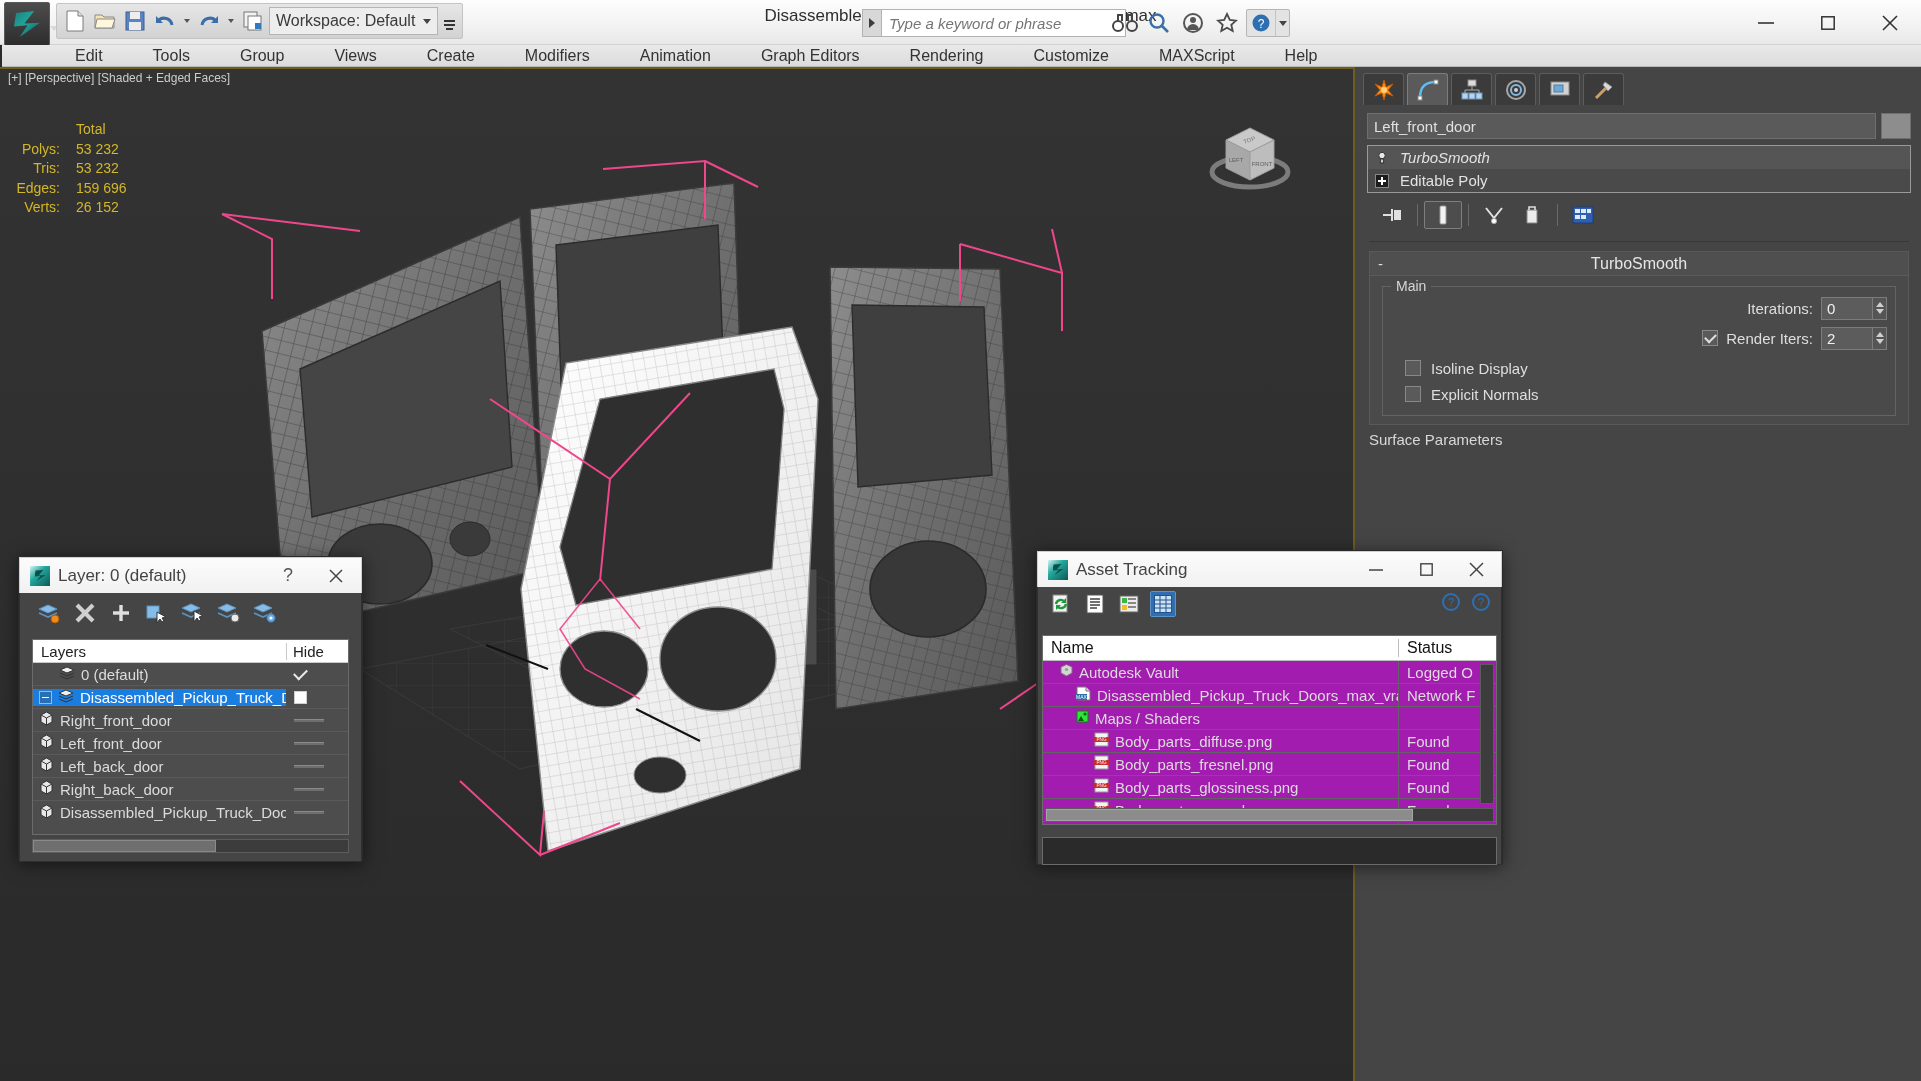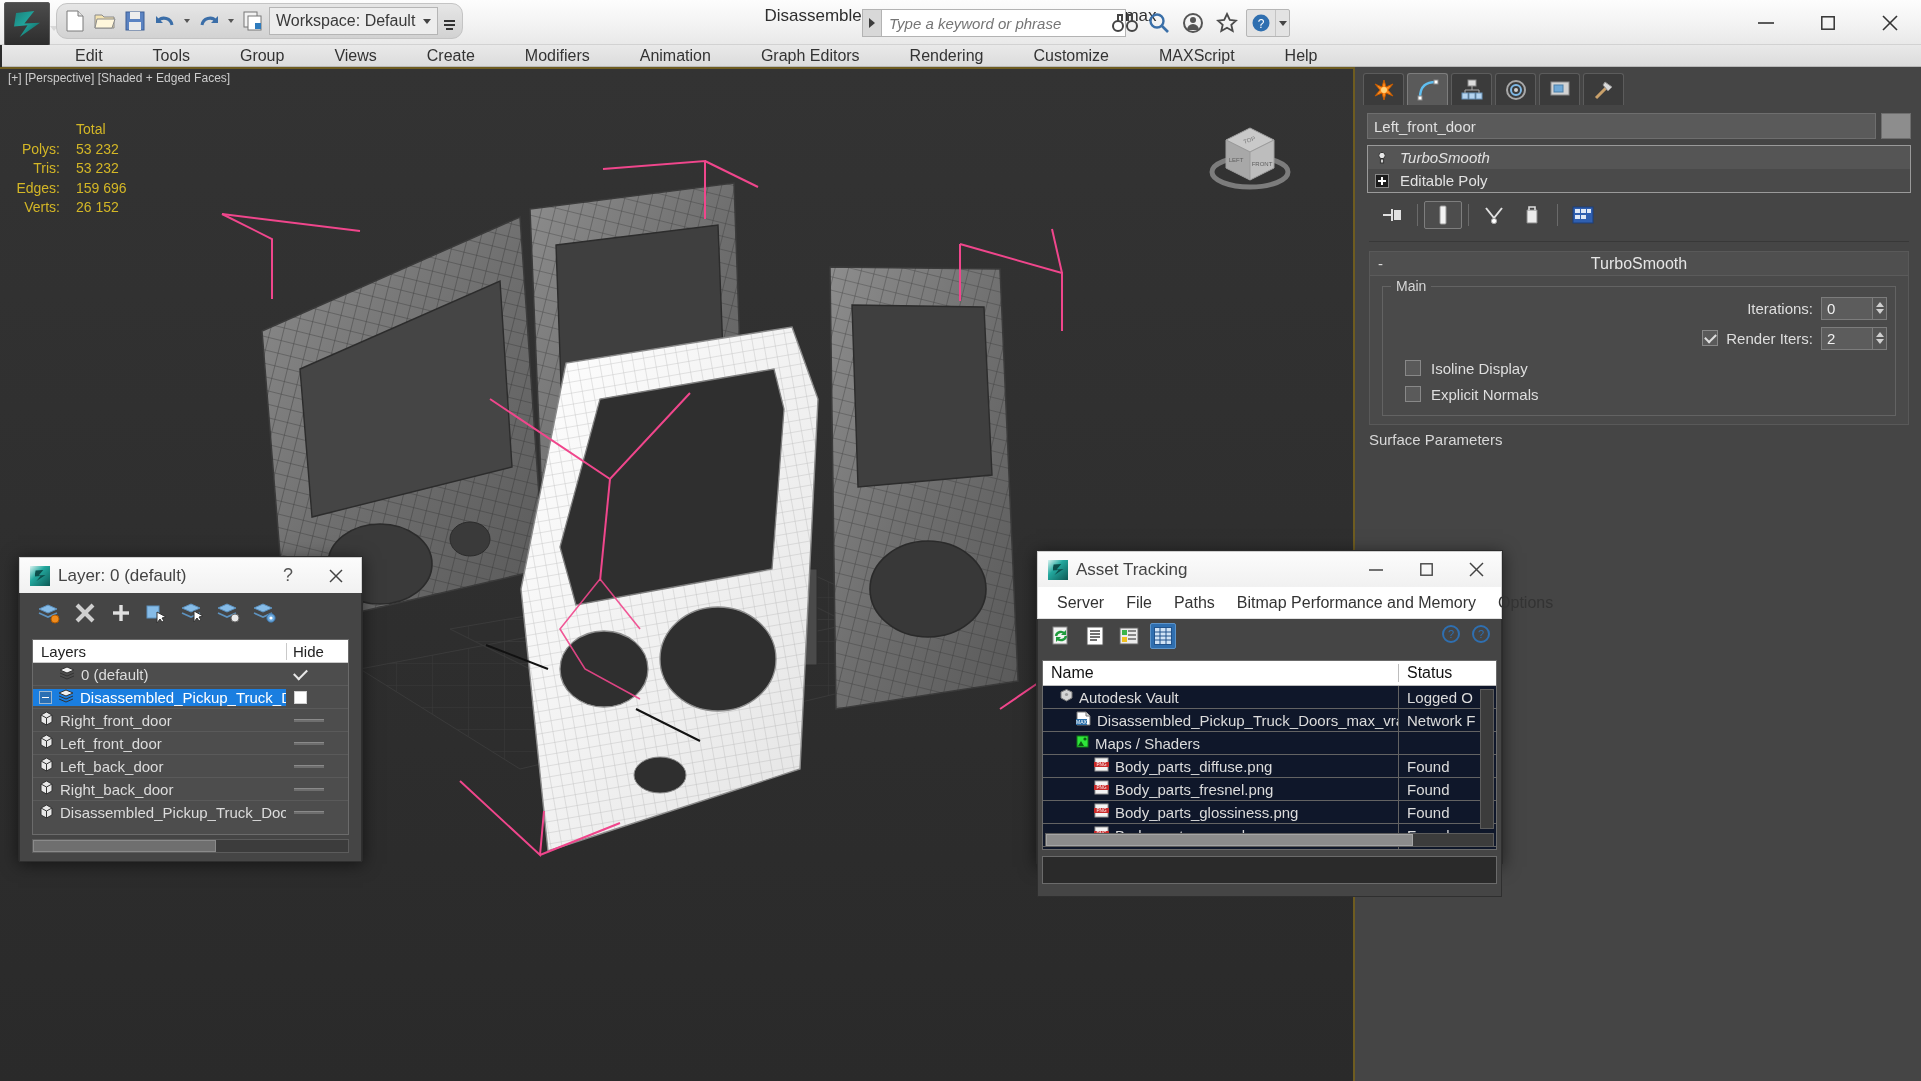--- a/index.html
+++ b/index.html
@@ -27,21 +27,21 @@
     width: 26px; height: 26px;
     background: linear-gradient(135deg,#1c7f7a 0%,#20a59c 45%,#0e5a57 100%);
     clip-path: polygon(8% 8%, 78% 0%, 40% 48%, 100% 45%, 22% 100%, 52% 55%, 0% 60%);
   }
   .logo-caret { position:absolute; left: 50px; top: 26px; width:0;height:0;
     border-left:4px solid transparent;border-right:4px solid transparent;border-top:5px solid #d8d8d8;}
   .qatbar {
     position: absolute; left: 56px; top: 3px; height: 36px;
     display: flex; align-items: center; gap: 2px;
     background: linear-gradient(180deg,#e6e6e6,#d2d2d2);
-    border: 1px solid #c4c4c4; border-radius: 11px; padding: 0 4px;
+    border: 1px solid #c4c4c4; border-radius: 2px; padding: 0 4px;
   }
   .qbtn { width: 28px; height: 28px; display:flex;align-items:center;justify-content:center;
     border-radius:2px; cursor:pointer; }
   .qbtn svg { display:block; }
   .qsep-caret { width:12px;height:28px;display:flex;align-items:center;justify-content:center; }
   .qsep-caret i { display:block;width:0;height:0;border-left:3px solid transparent;
     border-right:3px solid transparent;border-top:4px solid #555; }
   .ws-box {
     height: 28px; min-width: 168px; background: #ededed; border: 1px solid #b5b5b5;
     display: flex; align-items: center; padding: 0 6px; font-size: 16px; color: #3a3a3a;
@@ -198,21 +198,21 @@
   
   #assetwin { left:1036px; top:550px; width:467px; height:314px; border:1px solid #2b2b2b; }
   .at-menubar { height:32px;background:#fff;display:flex;align-items:center;padding-left:8px;
     border-left:1px solid #cfcfcf;border-right:1px solid #cfcfcf;border-bottom:1px solid #e0e0e0;}
   .at-menubar .mi{font-size:16px;color:#333;padding:0 11px;line-height:32px;cursor:pointer;white-space:nowrap;}
   .at-toolbar { height:34px;background:#454545;display:flex;align-items:center;gap:8px;padding-left:10px;
     border-left:1px solid #2f2f2f;border-right:1px solid #2f2f2f;position:relative;}
   .at-btn{width:26px;height:26px;display:flex;align-items:center;justify-content:center;cursor:pointer;border-radius:2px;}
   .at-btn.on{background:#2f6fb0;border:1px solid #5c93c9;}
   .at-help{position:absolute;right:10px;display:flex;gap:10px;}
-  .at-grid { margin:5px 4px; border:1px solid #6b6b6b; background:#0f172a; height:190px; overflow:hidden;position:relative;}
+  .at-grid { margin:12px 4px; border:1px solid #6b6b6b; background:#a21caf; height:190px; overflow:hidden;position:relative;}
   .at-head{height:25px;background:#fff;display:flex;align-items:center;border-bottom:1px solid #bdbdbd;}
   .at-head .h1{flex:1;padding-left:8px;font-size:16px;color:#111;}
   .at-head .h2{width:98px;padding-left:8px;font-size:16px;color:#111;border-left:1px solid #bdbdbd;}
   .at-row{height:23px;display:flex;align-items:center;border-bottom:1px solid #636363;cursor:pointer;}
   .at-row .n{flex:1;display:flex;align-items:center;gap:5px;color:#dcdcdc;font-size:15px;white-space:nowrap;overflow:hidden;}
   .at-row .s{width:98px;padding-left:8px;color:#dcdcdc;font-size:15px;border-left:1px solid #636363;height:100%;
     display:flex;align-items:center;white-space:nowrap;overflow:hidden;}
   .at-hscroll{position:absolute;left:2px;right:2px;bottom:2px;height:14px;background:#3c3c3c;border:1px solid #5c5c5c;}
   .at-hscroll .thumb{height:100%;width:82%;background:#8c8c8c;border:1px solid #a5a5a5;}
   .at-status{margin:6px 4px 0 4px;height:28px;background:#2a2a2a;border:1px solid #6b6b6b;}
@@ -868,27 +868,20 @@
           </svg>
       </span>
       <span class="wbtn cls">
         <svg width="15" height="15" viewBox="0 0 15 15">
             <line x1="1" y1="1" x2="14" y2="14" stroke="#444" stroke-width="1.5"></line>
             <line x1="14" y1="1" x2="1" y2="14" stroke="#444" stroke-width="1.5"></line>
           </svg>
       </span>
     </div>
 
-    <div class="at-menubar">
-      <div class="mi">Server</div>
-      <div class="mi">File</div>
-      <div class="mi">Paths</div>
-      <div class="mi">Bitmap Performance and Memory</div>
-      <div class="mi">Options</div>
-    </div>
 
     <div class="at-toolbar">
       <div class="at-btn">
         <svg width="20" height="20" viewBox="0 0 20 20">
             <rect x="2" y="1" width="14" height="17" fill="#f3f3f3" stroke="#888"></rect>
             <path d="M5 10a5 5 0 0 1 9-2" fill="none" stroke="#1f9b3c" stroke-width="2.4"></path>
             <path d="M15 4v5h-5z" fill="#1f9b3c"></path>
             <path d="M15 10a5 5 0 0 1-9 2" fill="none" stroke="#1f9b3c" stroke-width="2.4"></path>
             <path d="M5 16v-5h5z" fill="#1f9b3c"></path>
           </svg>

